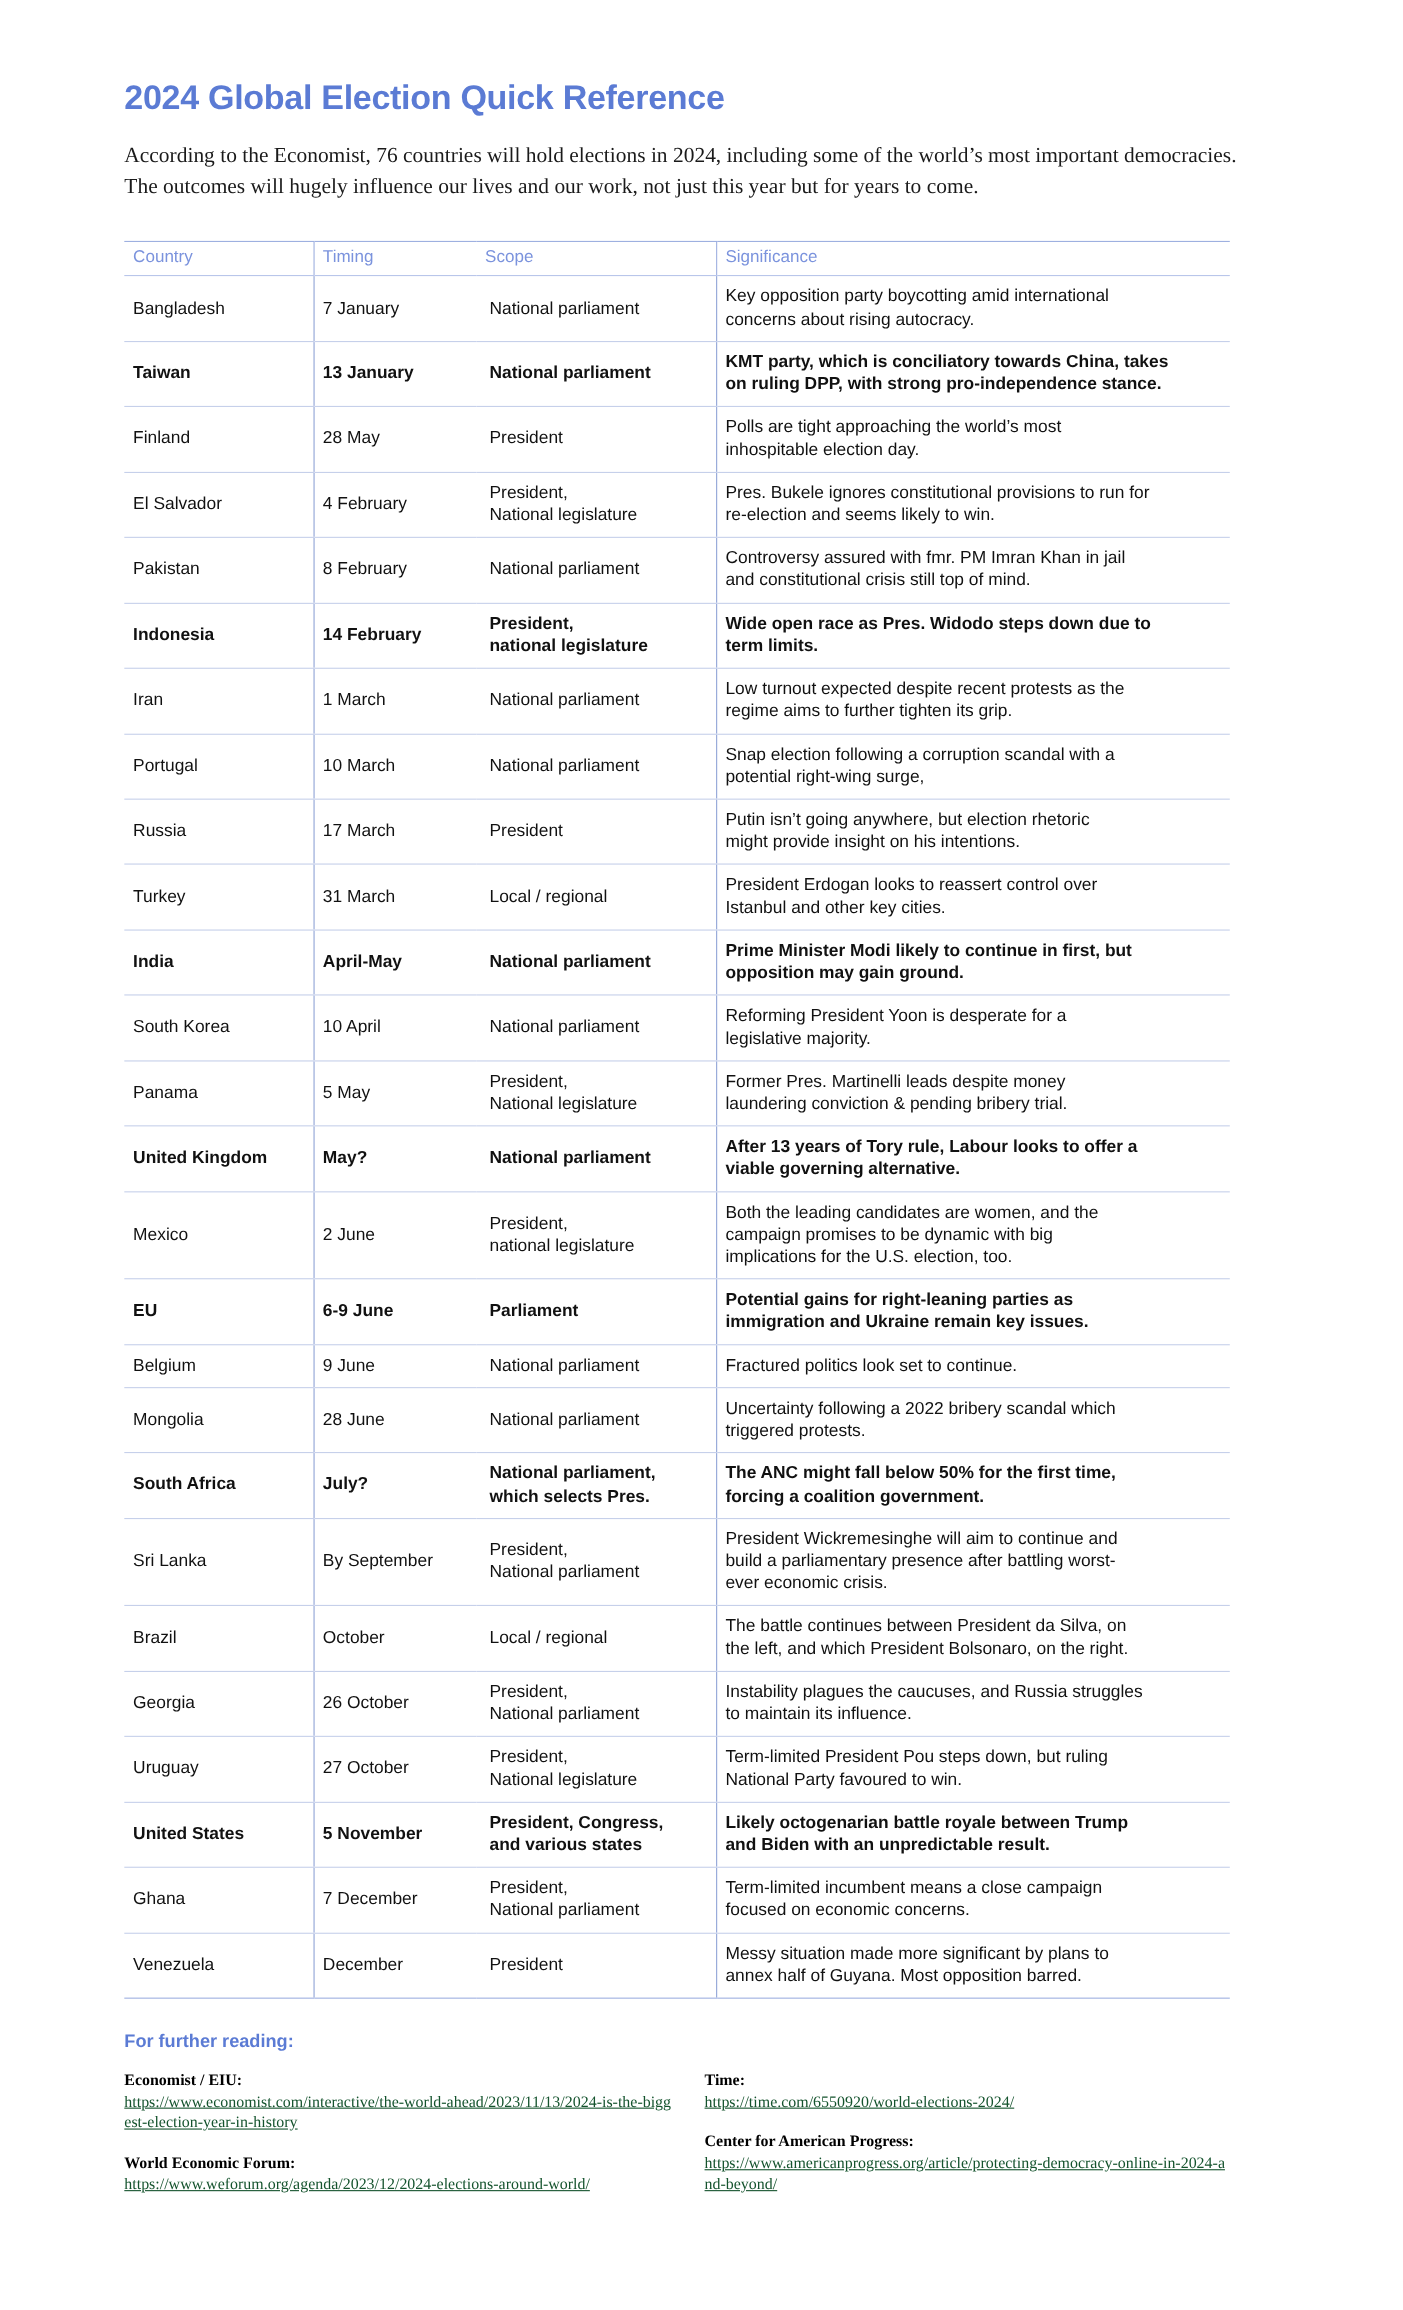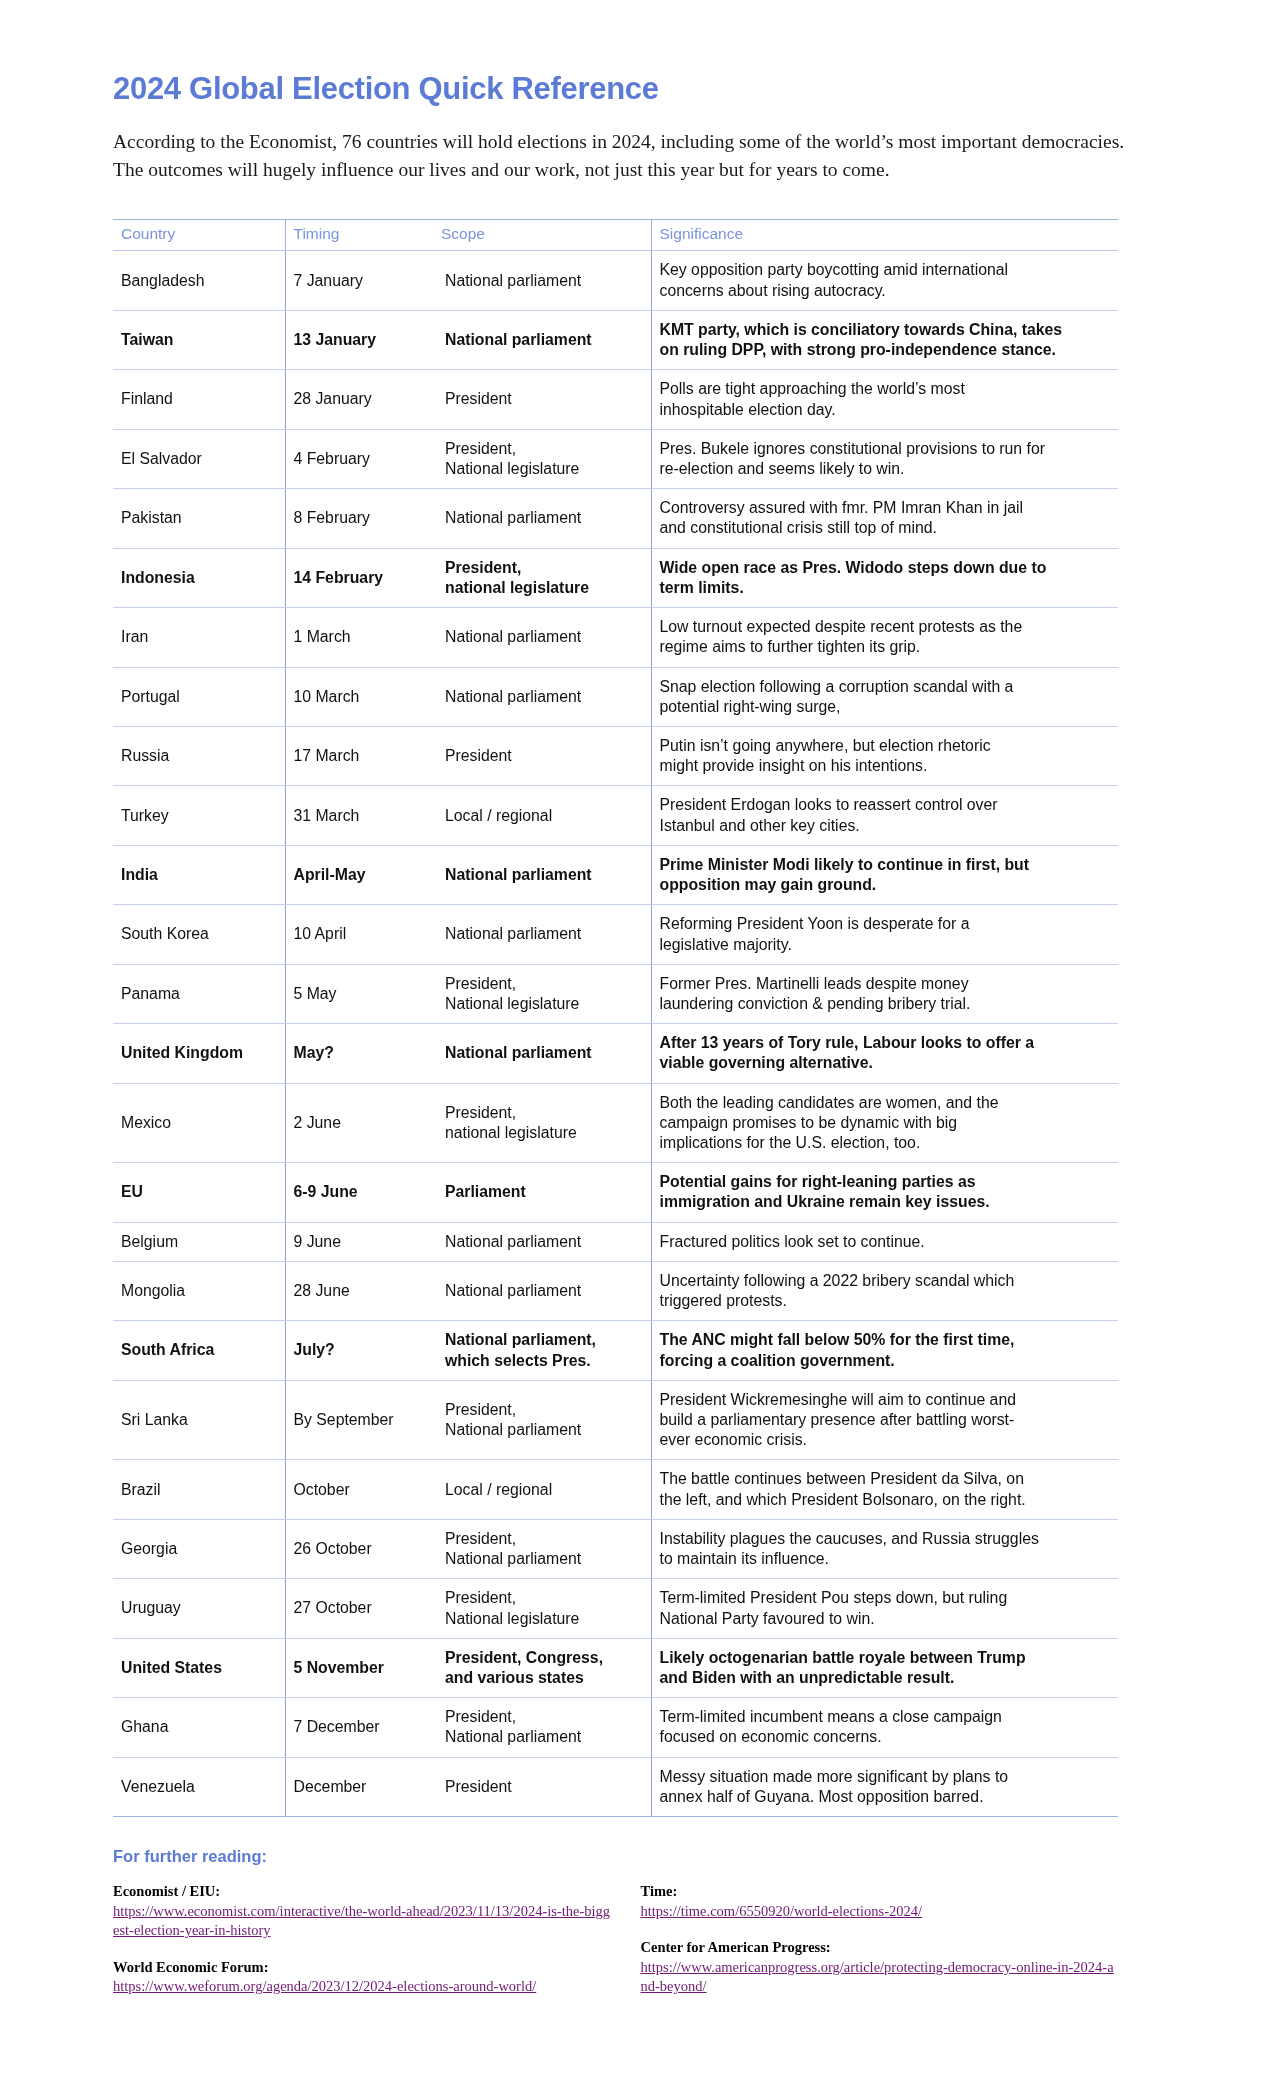--- a/index.html
+++ b/index.html
@@ -121,21 +121,21 @@
     font-family: "Liberation Serif", serif;
     font-size: 14.5px;
     color: #000000;
     display: block;
     line-height: 1.35;
     font-weight: bold;
   }
   .ref-link {
     font-family: "Liberation Serif", serif;
     font-size: 14.5px;
-    color: #701a75;
+    color: #14532d;
     text-decoration: underline;
     display: block;
     line-height: 1.35;
     word-break: break-all;
     cursor: pointer;
   }
 </style>
 </head>
 <body>
 
@@ -179,21 +179,21 @@
             <td class="td-scope">
               <span class="scope-line">National parliament</span>
             </td>
             <td class="td-sig">
               <span class="sig-line">KMT party, which is conciliatory towards China, takes</span>
               <span class="sig-line">on ruling DPP, with strong pro-independence stance.</span>
             </td>
           </tr>
           <tr>
             <td class="td-country">Finland</td>
-            <td class="td-timing">28 January</td>
+            <td class="td-timing">28 May</td>
             <td class="td-scope">
               <span class="scope-line">President</span>
             </td>
             <td class="td-sig">
               <span class="sig-line">Polls are tight approaching the world’s most</span>
               <span class="sig-line">inhospitable election day.</span>
             </td>
           </tr>
           <tr>
             <td class="td-country">El Salvador</td>

